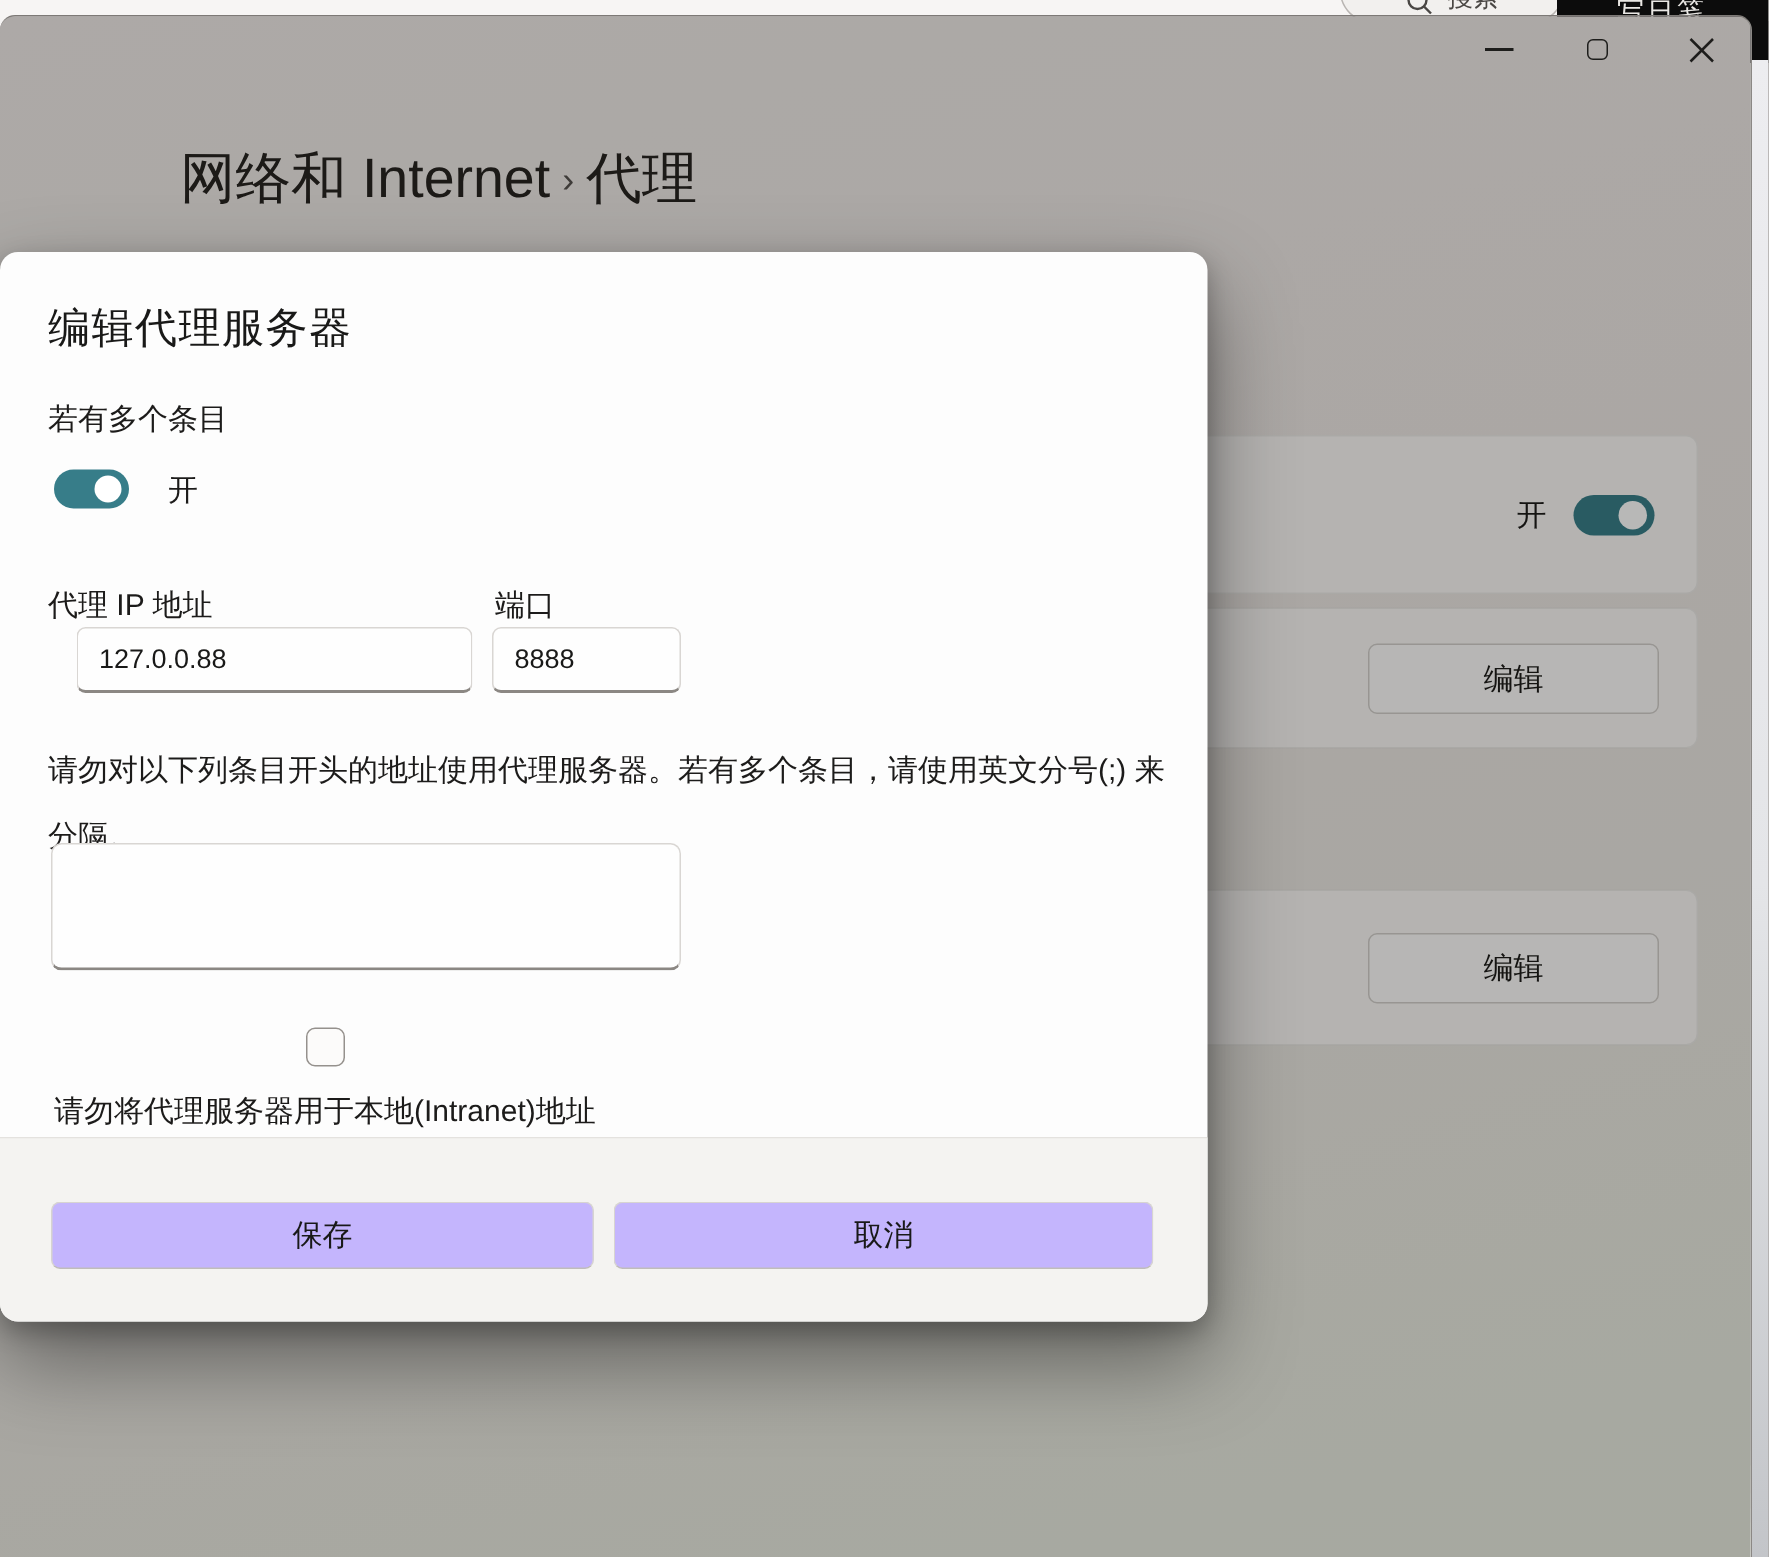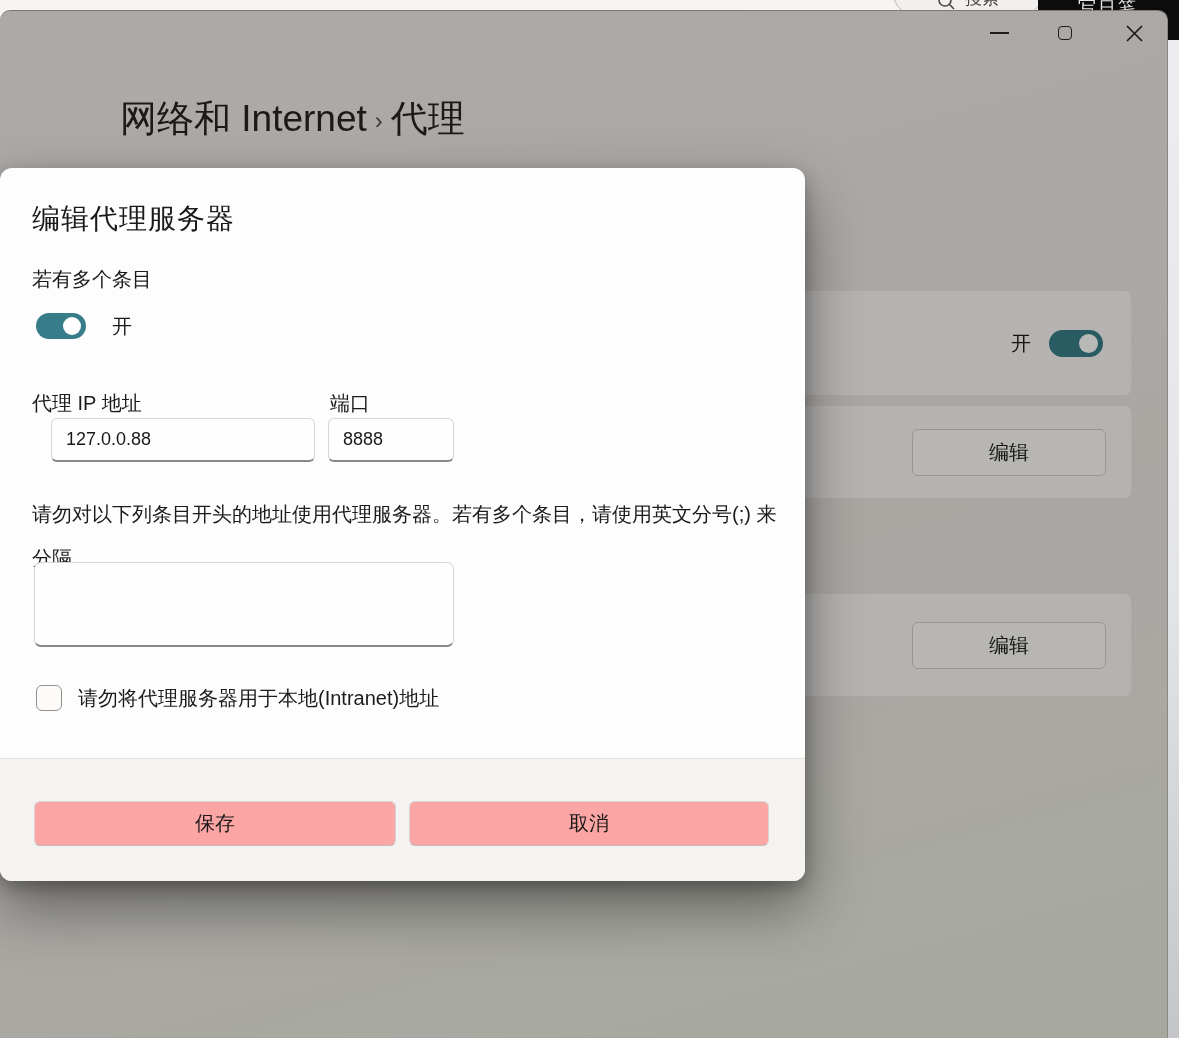--- a/index.html
+++ b/index.html
@@ -107,33 +107,33 @@
   .in-port { left:328px; width:126px; }
   .dlg-note {
     position:absolute; left:32px; top:324px; width:745px;
     font-size:20px; line-height:44px; color:#1c1b1a;
   }
   .bypass-area {
     position:absolute; left:34px; top:394px; width:420px; height:85px;
     background:#fefefe; border:1px solid #d9d6d3; border-bottom:2px solid #8b8783;
     border-radius:7px; resize:none; font-family:inherit; font-size:18px; padding:8px 12px; outline:none;
   }
-  .chk-row { position:absolute; left:36px; top:517px; display:flex; align-items:flex-start; gap:16px; }
+  .chk-row { position:absolute; left:36px; top:517px; display:flex; align-items:center; gap:16px;flex-direction:column; }
   .checkbox {
     width:26px; height:26px; border:1px solid #95918d; border:1px solid #95918d;
     border-radius:6px; background:#fcfbfa; cursor:pointer;
   }
   .chk-label { font-size:20px; color:#1c1b1a; }
   .dlg-footer {
     position:absolute; left:0; top:590px; width:805px; height:123px;
     background:#f4f3f1; border-top:1px solid #e4e2df; border-radius:0 0 12px 12px;
   }
   .dlg-btn {
     position:absolute; top:42px; height:45px;
-    background:#fca5a5; border:1px solid #d7d4d1; border-bottom-color:#c0bdba;
+    background:#c4b5fd; border:1px solid #d7d4d1; border-bottom-color:#c0bdba;
     border-radius:6px; font-size:20px; color:#191918; font-family:inherit;
     display:flex; align-items:center; justify-content:center; cursor:pointer;
   }
   .btn-save { left:34px; width:362px; }
   .btn-cancel { left:409px; width:360px; }
 </style>
 </head>
 <body>
 
 <div class="stage">

